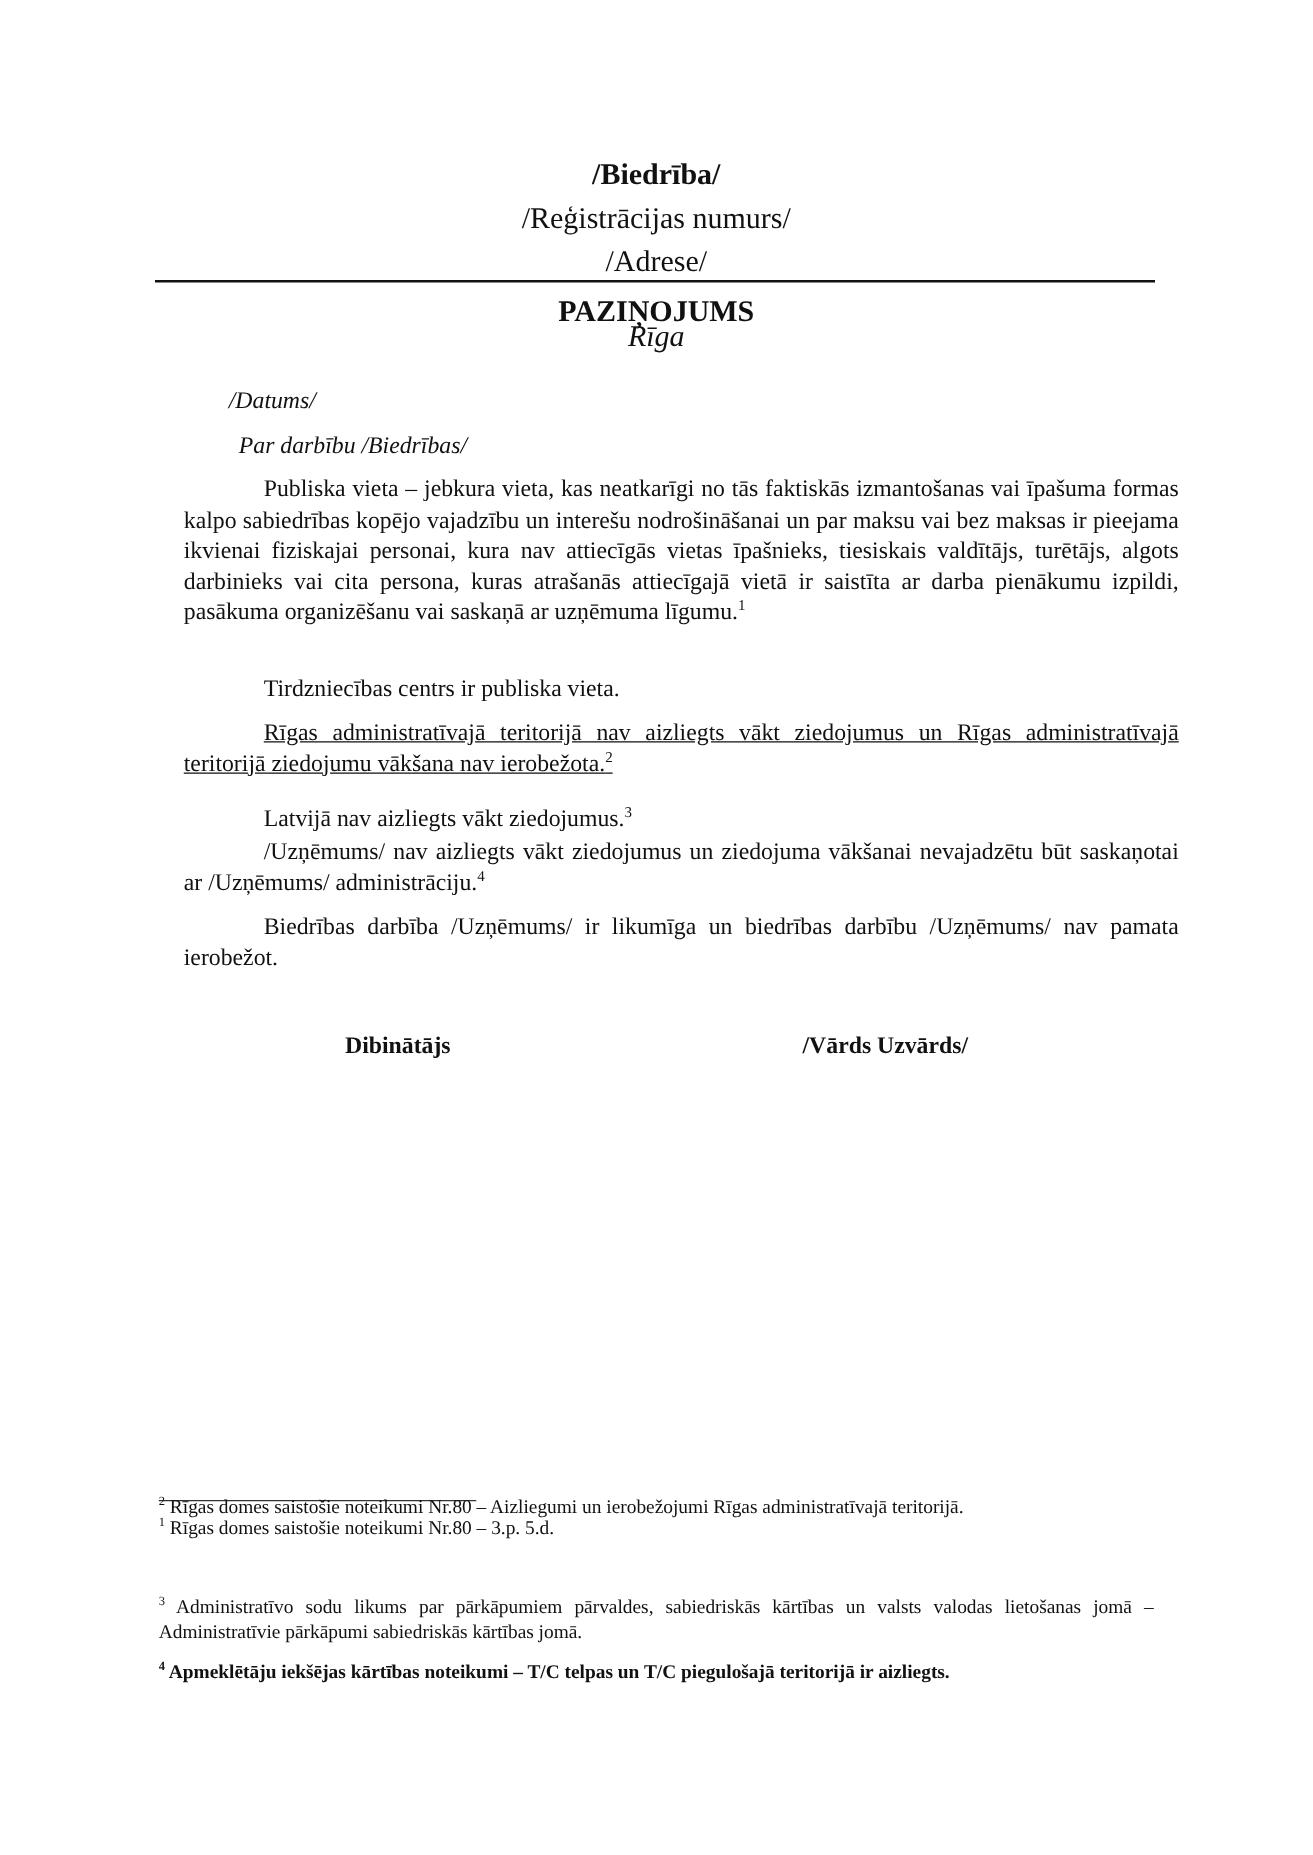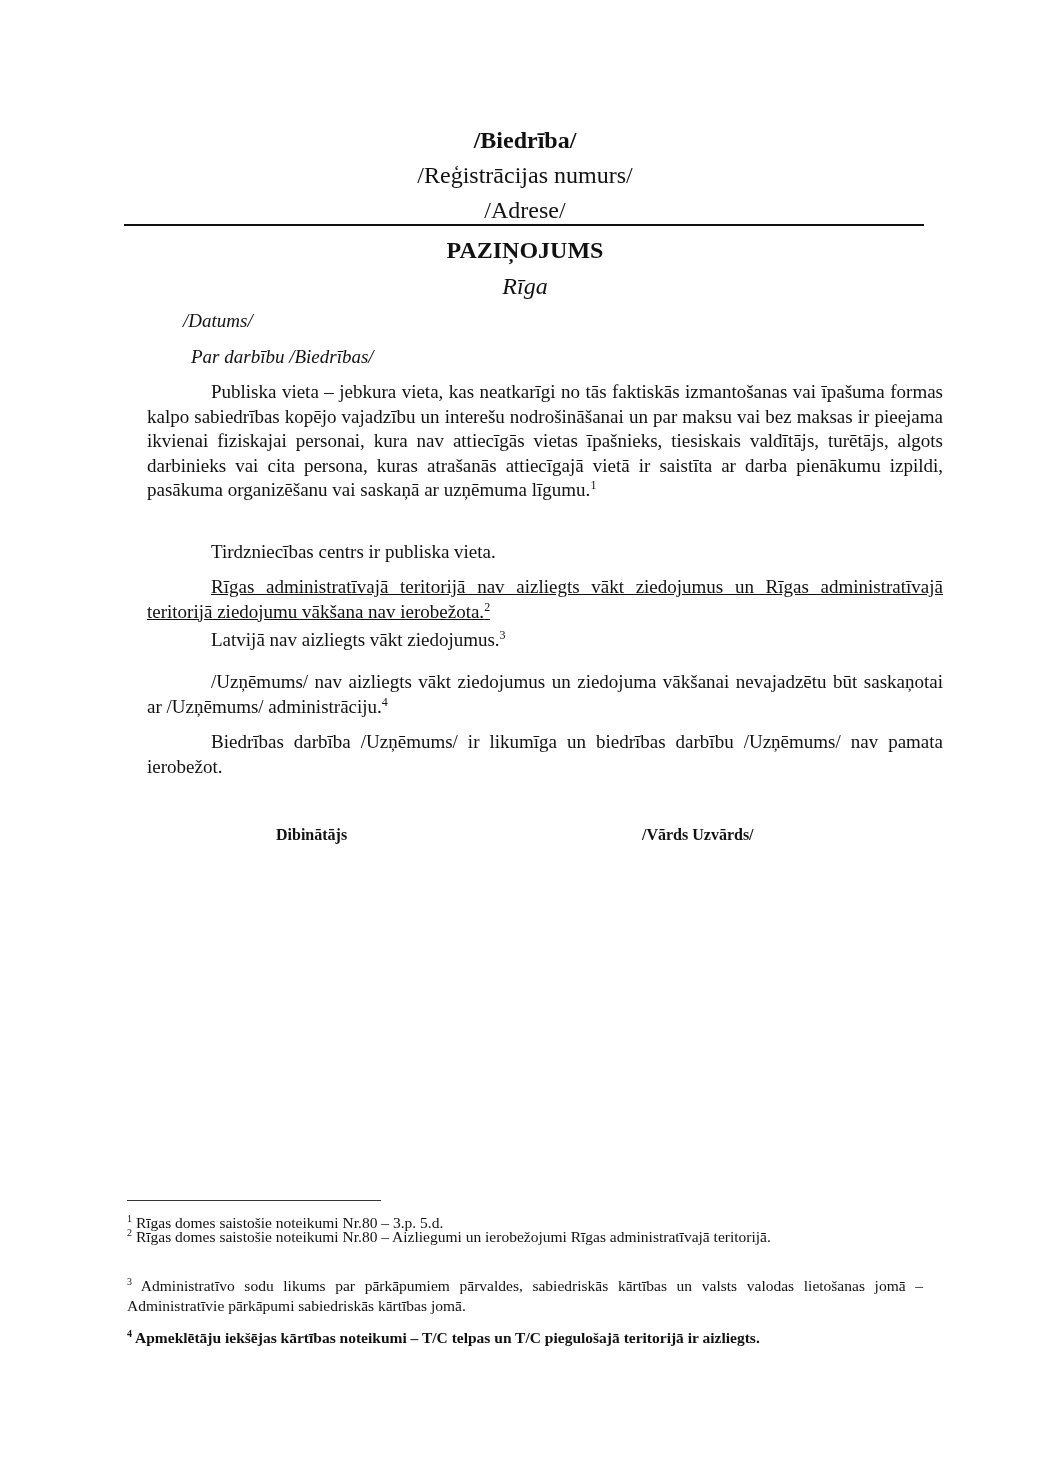--- a/index.html
+++ b/index.html
@@ -5,55 +5,55 @@
   html, body { margin:0; padding:0; background:#ffffff; }
   body { width:1050px; height:1484px; position:relative; overflow:hidden;
          font-family:"Liberation Serif","DejaVu Serif",serif; color:#111; }
   .page { position:absolute; left:127px; top:0; width:796px; }
   .hdr { position:absolute; left:0; width:796px; text-align:center; font-size:24px; line-height:24px; }
   .bold { font-weight:bold; }
   .italic { font-style:italic; }
   .rule { position:absolute; left:-3px; width:800px; top:224px; height:0; border-top:2.5px solid #111; }
   .p { position:absolute; left:0; width:796px; font-size:19px; line-height:24.6px; text-align:justify; }
   .indent { text-indent:64px;margin-left:20px; }
-  .sig { position:absolute; font-size:16px; font-weight:bold; }
+  .sig { position:absolute; font-size:19px; font-weight:bold; }
   sup { font-size:12px; line-height:0; vertical-align:super; }
   .fn-rule { position:absolute; left:0; top:1200px; width:254px; border-top:1px solid #333; }
   .fn { position:absolute; left:0; width:796px; font-size:15.5px; line-height:20px; text-align:justify; }
   .fn sup { font-size:10px; }
 </style>
 </head>
 <body>
 
 <div class="page">
   <div class="hdr bold" style="top:128px;">/Biedrība/</div>
   <div class="hdr" style="top:163px;">/Reģistrācijas numurs/</div>
   <div class="hdr" style="top:198px;">/Adrese/</div>
   <div class="rule"></div>
 
   <div class="hdr bold" style="top:238px;">PAZIŅOJUMS</div>
-  <div class="hdr italic" style="top:274px;">Rīga</div>
+  <div class="hdr italic" style="top:258px;">Rīga</div>
 
   <div class="p italic" style="top:309px; left:56px; width:700px;">/Datums/</div>
   <div class="p italic" style="top:345px; left:64px; width:700px;">Par darbību /Biedrības/</div>
 
   <div class="p indent" style="top:380px;"><span>Publiska vieta – jebkura vieta, kas neatkarīgi no tās faktiskās izmantošanas vai īpašuma formas kalpo sabiedrības kopējo vajadzību un interešu nodrošināšanai un par maksu vai bez maksas ir pieejama ikvienai fiziskajai personai, kura nav attiecīgās vietas īpašnieks, tiesiskais valdītājs, turētājs, algots darbinieks vai cita persona, kuras atrašanās attiecīgajā vietā ir saistīta ar darba pienākumu izpildi, pasākuma organizēšanu vai saskaņā ar uzņēmuma līgumu.</span><sup>1</sup></div>
 
   <div class="p indent" style="top:540px;"><span>Tirdzniecības centrs ir publiska vieta.</span></div>
 
   <div class="p indent" style="top:575px;text-decoration:underline;"><span>Rīgas administratīvajā teritorijā nav aizliegts vākt ziedojumus un Rīgas administratīvajā teritorijā ziedojumu vākšana nav ierobežota.</span><sup>2</sup></div>
 
-  <div class="p indent" style="top:628px;"><span>Latvijā nav aizliegts vākt ziedojumus.</span><sup>3</sup></div>
+  <div class="p indent" style="top:644px;"><span>Latvijā nav aizliegts vākt ziedojumus.</span><sup>3</sup></div>
 
   <div class="p indent" style="top:670px;"><span>/Uzņēmums/ nav aizliegts vākt ziedojumus un ziedojuma vākšanai nevajadzētu būt saskaņotai ar /Uzņēmums/ administrāciju.</span><sup>4</sup></div>
 
   <div class="p indent" style="top:730px;"><span>Biedrības darbība /Uzņēmums/ ir likumīga un biedrības darbību /Uzņēmums/ nav pamata ierobežot.</span></div>
 
   <div class="sig" style="top:826px; left:149px;">Dibinātājs</div>
   <div class="sig" style="top:826px; left:515px;">/Vārds Uzvārds/</div>
 
   <div class="fn-rule"></div>
 
   <div class="fn" style="top:1213px;"><sup>1</sup> <span>Rīgas domes saistošie noteikumi Nr.80 – 3.p. 5.d.</span></div>
-  <div class="fn" style="top:1227px;"><sup>2</sup> <span>Rīgas domes saistošie noteikumi Nr.80 – Aizliegumi un ierobežojumi Rīgas administratīvajā teritorijā.</span></div>
+  <div class="fn" style="top:1196px;"><sup>2</sup> <span>Rīgas domes saistošie noteikumi Nr.80 – Aizliegumi un ierobežojumi Rīgas administratīvajā teritorijā.</span></div>
   <div class="fn" style="top:1276px;"><sup>3</sup> <span>Administratīvo sodu likums par pārkāpumiem pārvaldes, sabiedriskās kārtības un valsts valodas lietošanas jomā – Administratīvie pārkāpumi sabiedriskās kārtības jomā.</span></div>
   <div class="fn" style="top:1328px;font-weight:bold;"><sup>4</sup> <span>Apmeklētāju iekšējas kārtības noteikumi – T/C telpas un T/C piegulošajā teritorijā ir aizliegts.</span></div>
 </div>
 
 </body></html>

